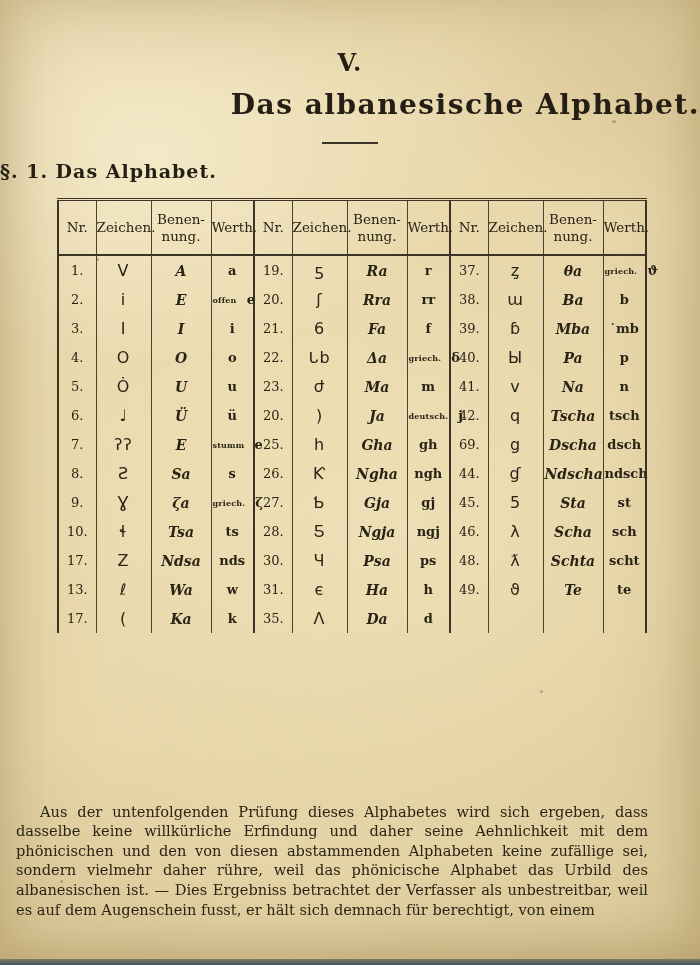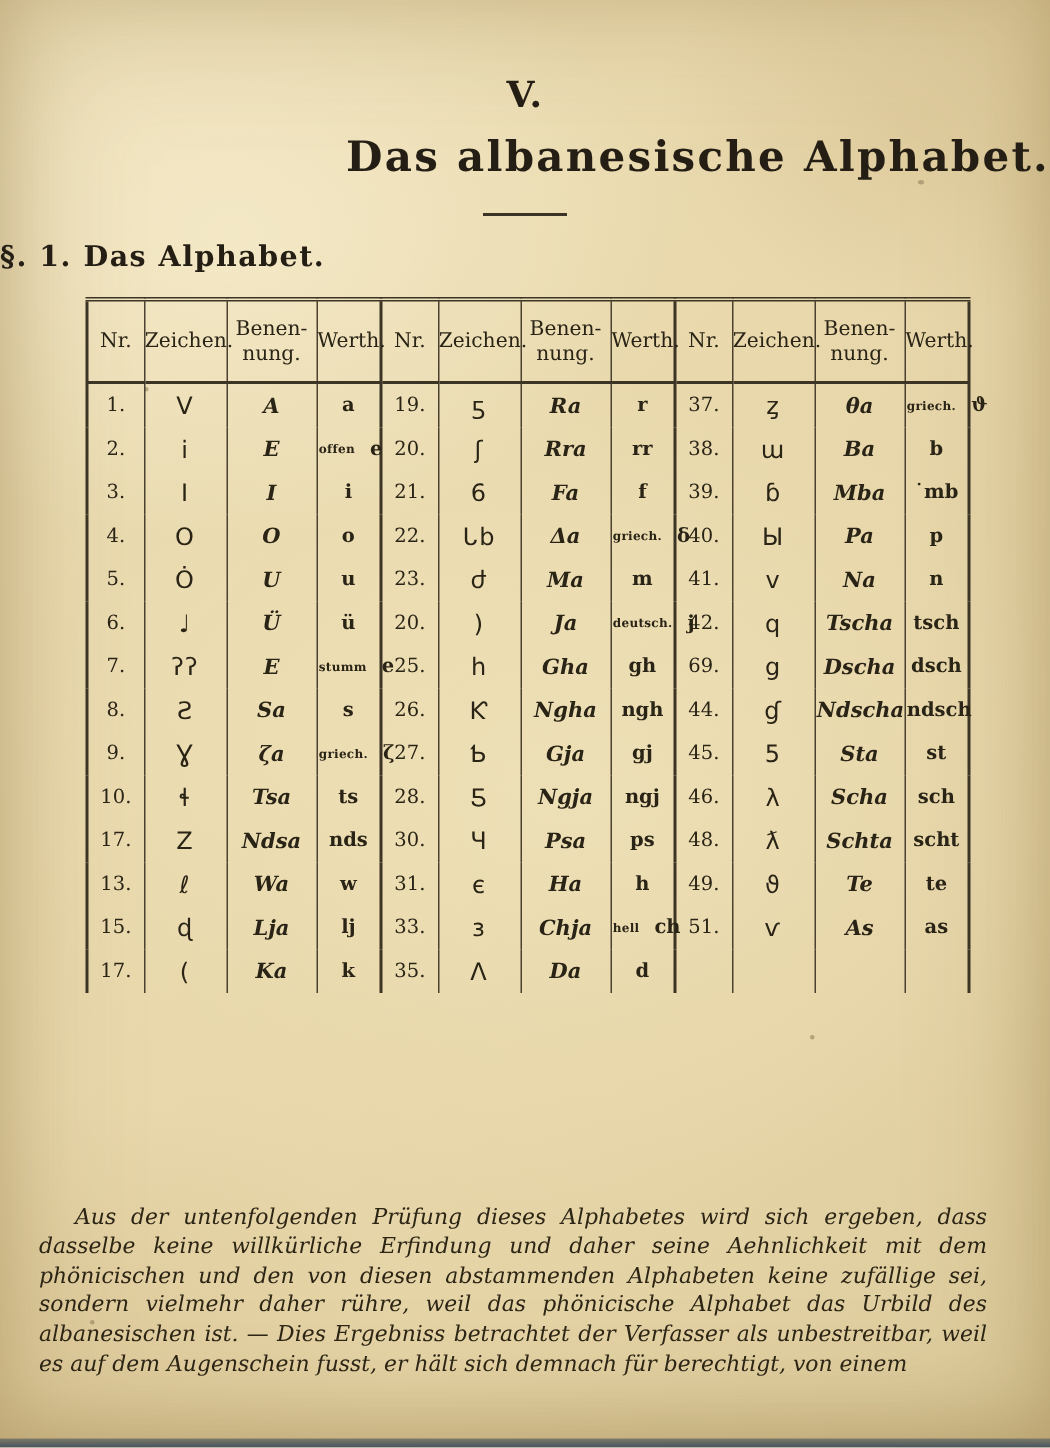--- a/index.html
+++ b/index.html
@@ -51,24 +51,23 @@
     border-right:1px solid #4a4130;
   }
   table.alphabet .grp{border-left:2px solid #3c3425;}
   table.alphabet td:last-child, table.alphabet th:last-child{border-right:none;}
   td.nr{font-size:13px;}
   td.sign{font-family:"DejaVu Sans", sans-serif;font-size:16px;letter-spacing:1px;}
   td.name{font-style:italic;font-weight:bold;font-size:14px;}
   td.werth{font-size:13px;font-weight:bold;}
   td.werth .note{font-size:8px;font-weight:bold;letter-spacing:.2px;margin-right:10px;vertical-align:1px;}
   .footnote{
-    position:absolute;top:787px;left:26px;width:632px;
+    position:absolute;top:787px;left:16px;width:632px;
     font-size:14.6px;line-height:19.6px;text-align:justify;text-indent:24px;
     color:#2c2515;
-    font-style:italic;
   }
 </style>
 </head>
 <body>
 
 <div class="page">
   <div class="speck" style="left:96px;top:258px;width:3px;height:3px;"></div>
   <div class="speck" style="left:612px;top:120px;width:4px;height:3px;"></div>
   <div class="speck" style="left:540px;top:690px;width:3px;height:3px;"></div>
   <div class="speck" style="left:60px;top:880px;width:3px;height:3px;"></div>
@@ -275,34 +274,20 @@
           <td class="nr grp">31.</td>
           <td class="sign">є</td>
           <td class="name">Ha</td>
           <td class="werth">h</td>
           <td class="nr grp">49.</td>
           <td class="sign">ϑ</td>
           <td class="name">Te</td>
           <td class="werth">te</td>
         </tr>
         <tr>
-          <td class="nr">15.</td>
-          <td class="sign">ɖ</td>
-          <td class="name">Lja</td>
-          <td class="werth">lj</td>
-          <td class="nr grp">33.</td>
-          <td class="sign">ɜ</td>
-          <td class="name">Chja</td>
-          <td class="werth"><span class="note">hell</span>ch</td>
-          <td class="nr grp">51.</td>
-          <td class="sign">ѵ</td>
-          <td class="name">As</td>
-          <td class="werth">as</td>
-        </tr>
-        <tr>
           <td class="nr">17.</td>
           <td class="sign">(</td>
           <td class="name">Ka</td>
           <td class="werth">k</td>
           <td class="nr grp">35.</td>
           <td class="sign">Λ</td>
           <td class="name">Da</td>
           <td class="werth">d</td>
           <td class="nr grp"></td>
           <td class="sign"></td>

